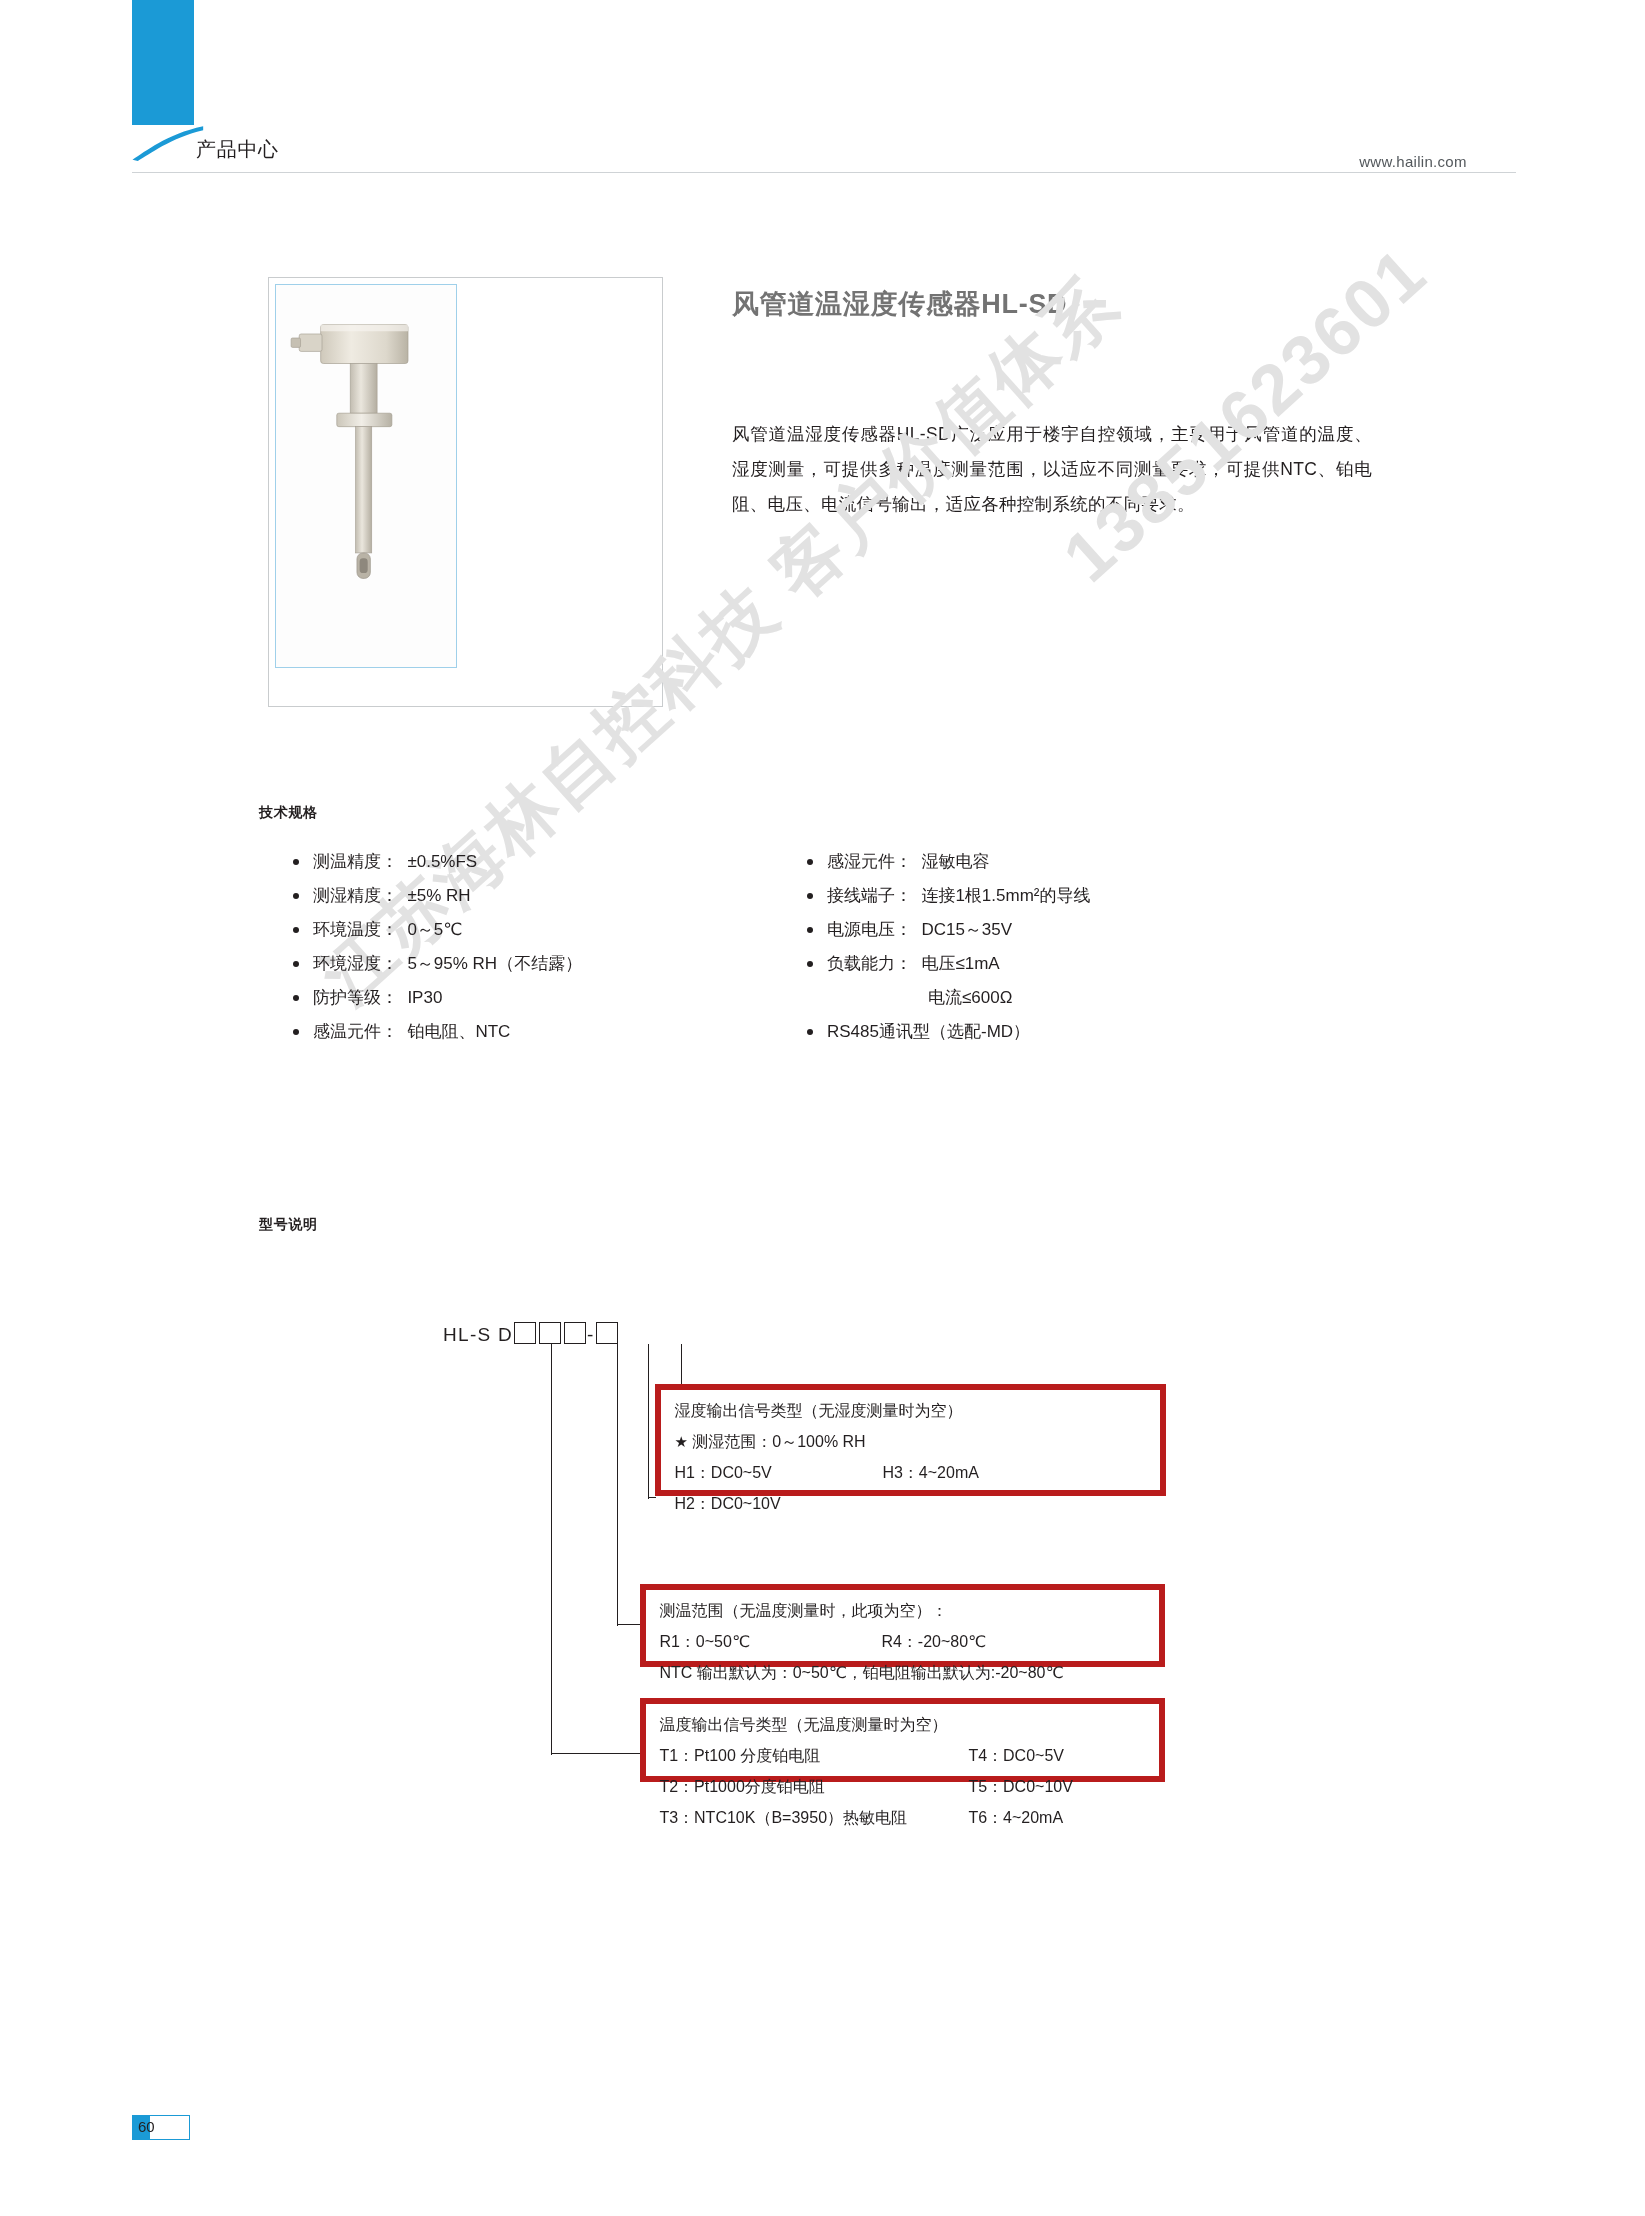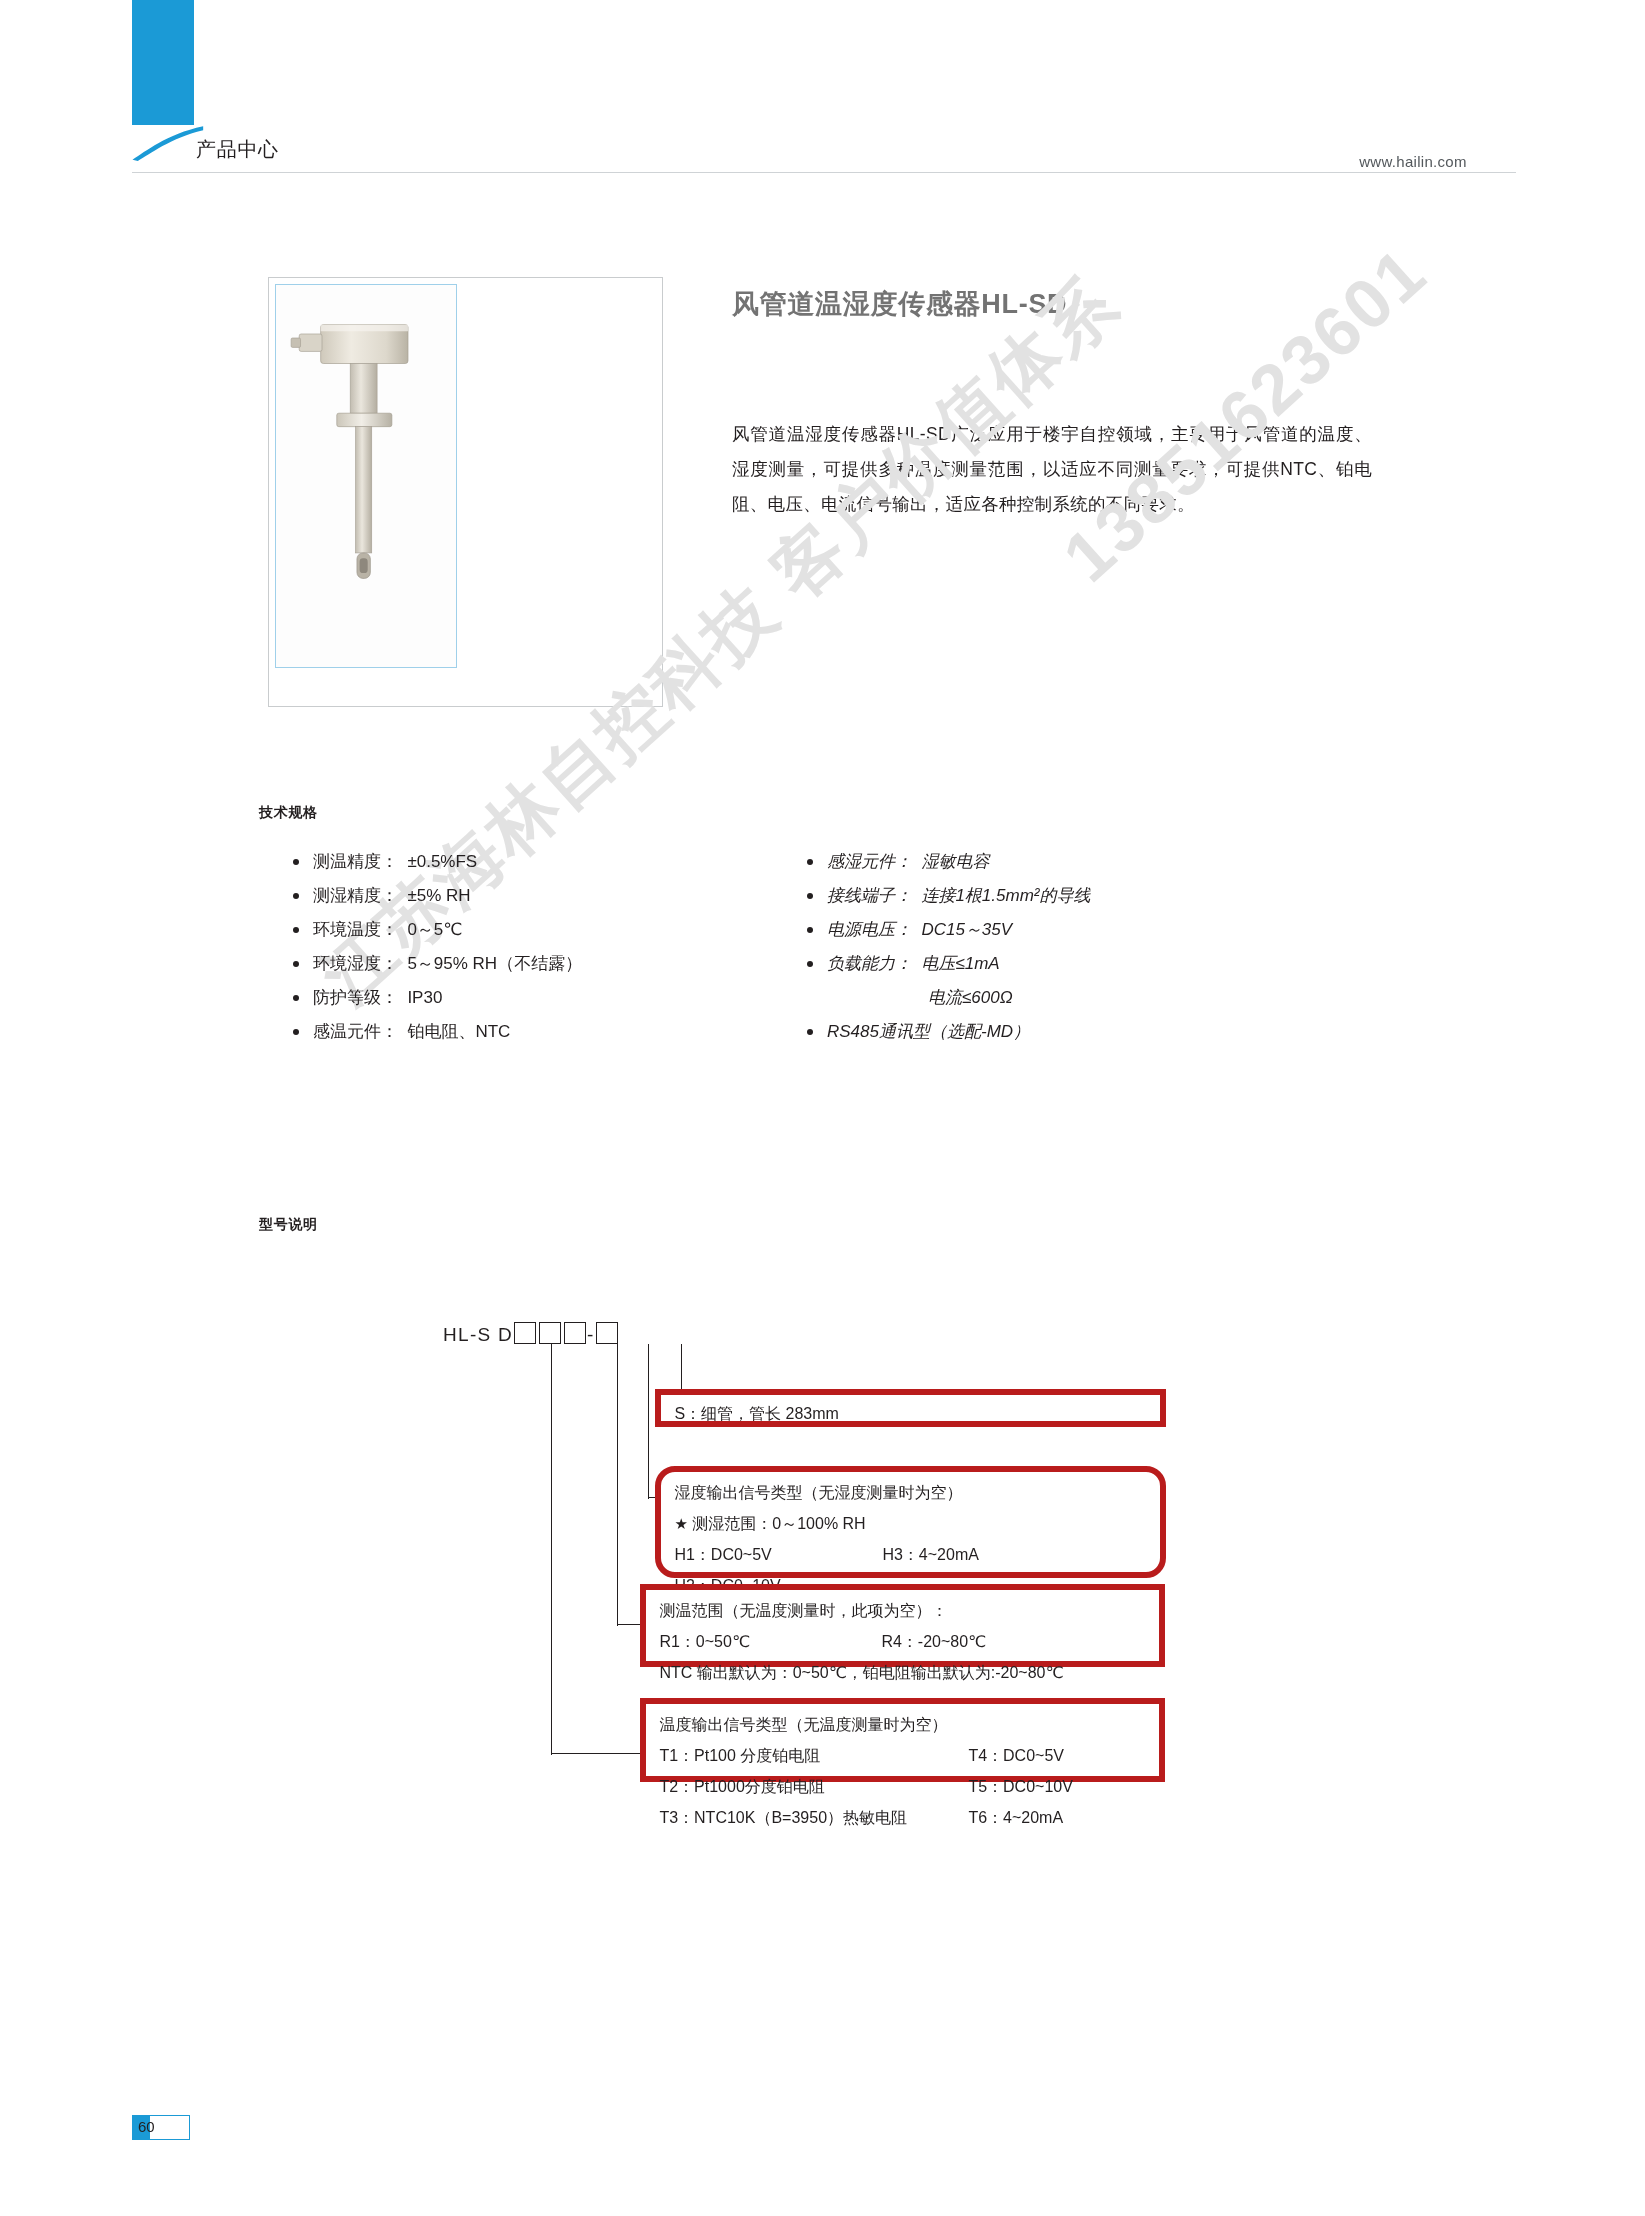--- a/index.html
+++ b/index.html
@@ -130,21 +130,21 @@
   #spec-title { left: 259px; top: 804px; }
   #model-title { left: 259px; top: 1216px; }
 
   .spec-col {
     position: absolute;
     font-size: 17px;
     line-height: 34px;
     color: #231f20;
   }
   #spec-col-left { left: 290px; top: 845px; width: 497px; }
-  #spec-col-right { left: 804px; top: 845px; width: 605px; font-style: italic; }
+  #spec-col-right { left: 804px; top: 845px; width: 605px; }
 
   .spec-item {
     position: relative;
     padding-left: 23px;
     white-space: nowrap;
   }
   .spec-item .dot {
     position: absolute;
     left: 2.7px;
     top: 14px;
@@ -180,21 +180,21 @@
     position: absolute;
     border: 6px solid #b91c1c;
     background: #ffffff;
     font-size: 16px;
     line-height: 31px;
     color: #231f20;
     box-sizing: border-box;
     padding: 5.4px 13.4px;
   }
   #mbox-1 { left: 655px; top: 1389px; width: 511px; height: 38px; padding: 2.7px 13.4px; }
-  #mbox-2 { left: 655px; top: 1466px; width: 511px; height: 112px; border-radius: 20px; }
+  #mbox-2 { left: 655px; top: 1384px; width: 511px; height: 112px; }
   #mbox-3 { left: 640px; top: 1584px; width: 525px; height: 83px; }
   #mbox-4 { left: 640px; top: 1698px; width: 525px; height: 84px; }
 
   .mrow { white-space: nowrap; }
   .mcol2 { display: inline-block; width: 208px; }
   .star { font-size: 15px; }
 
   .leader {
     position: absolute;
     background: #231f20;

